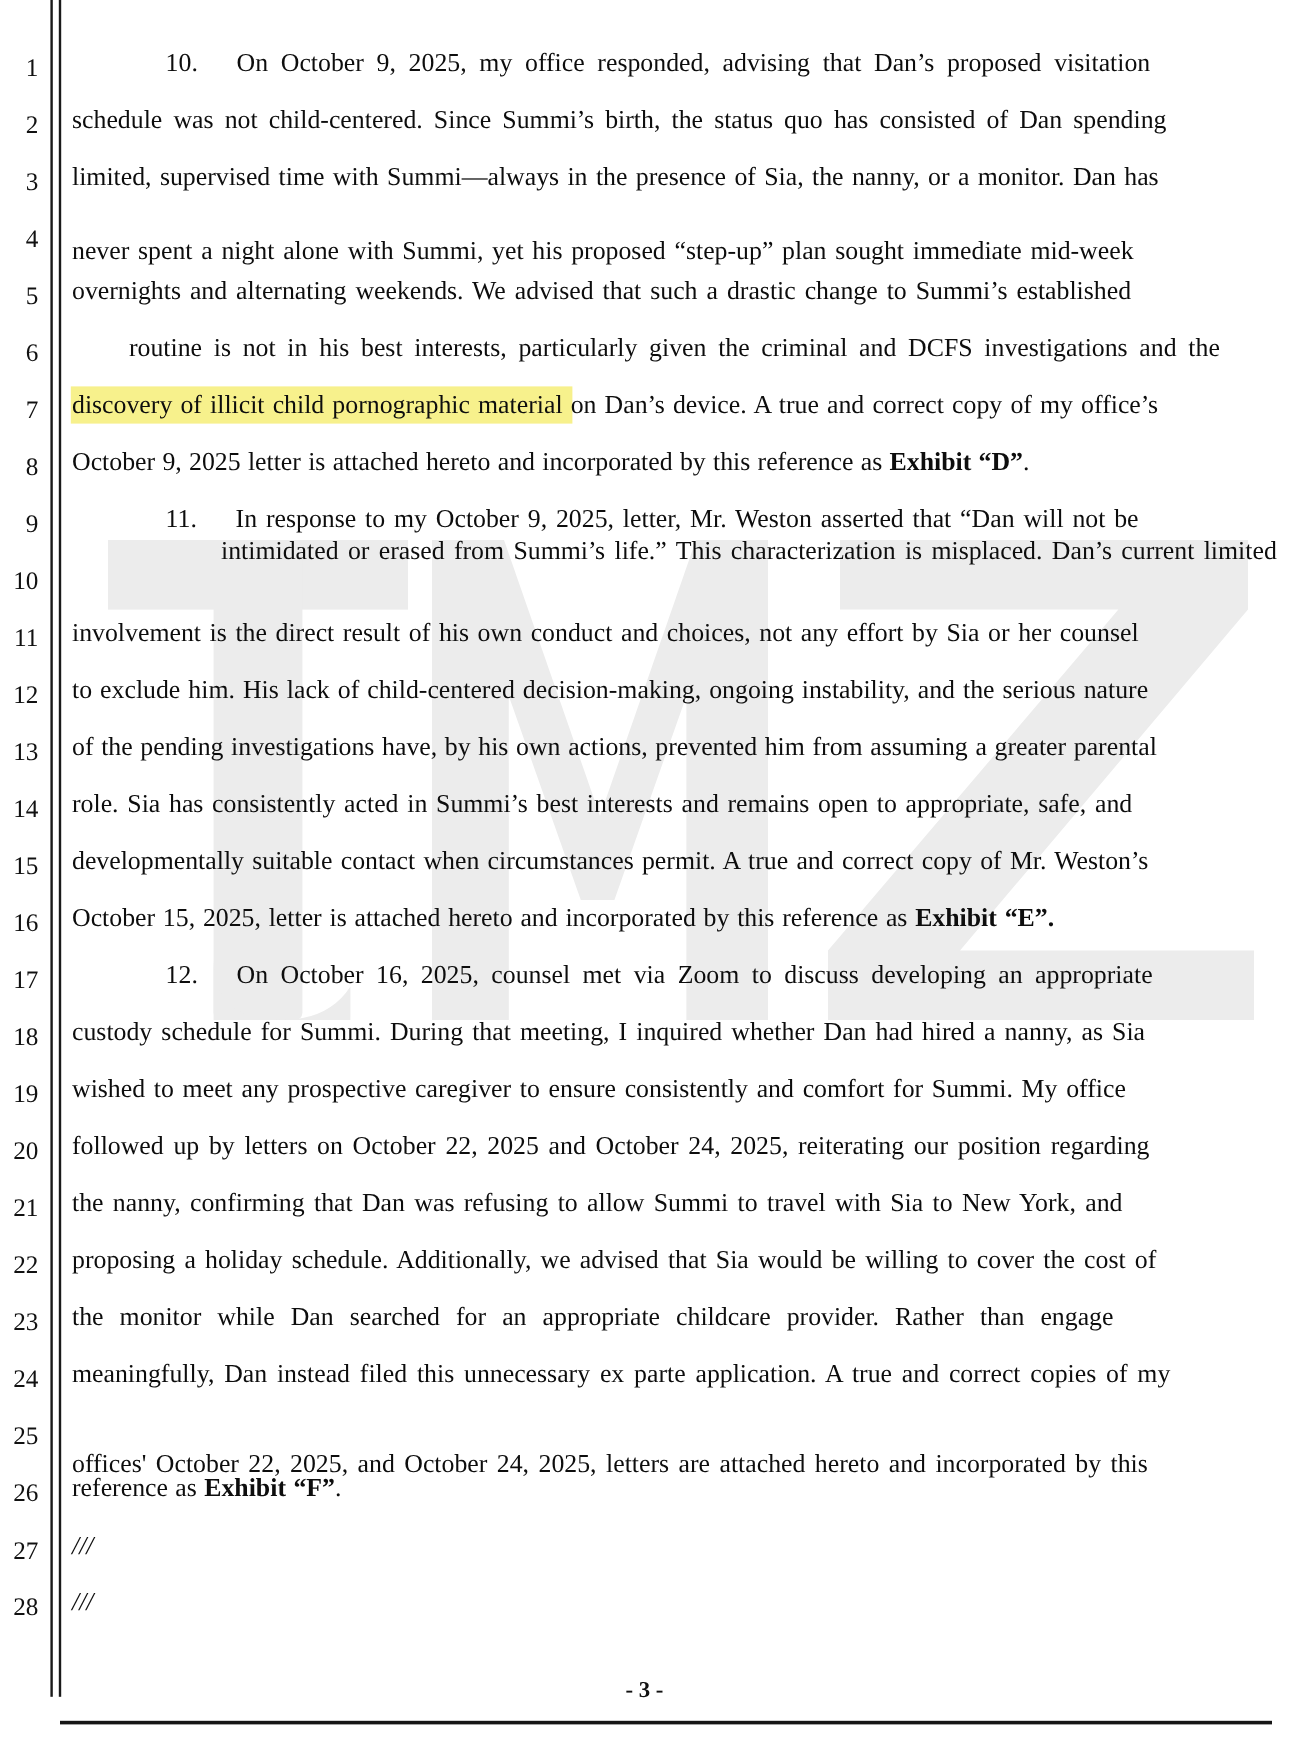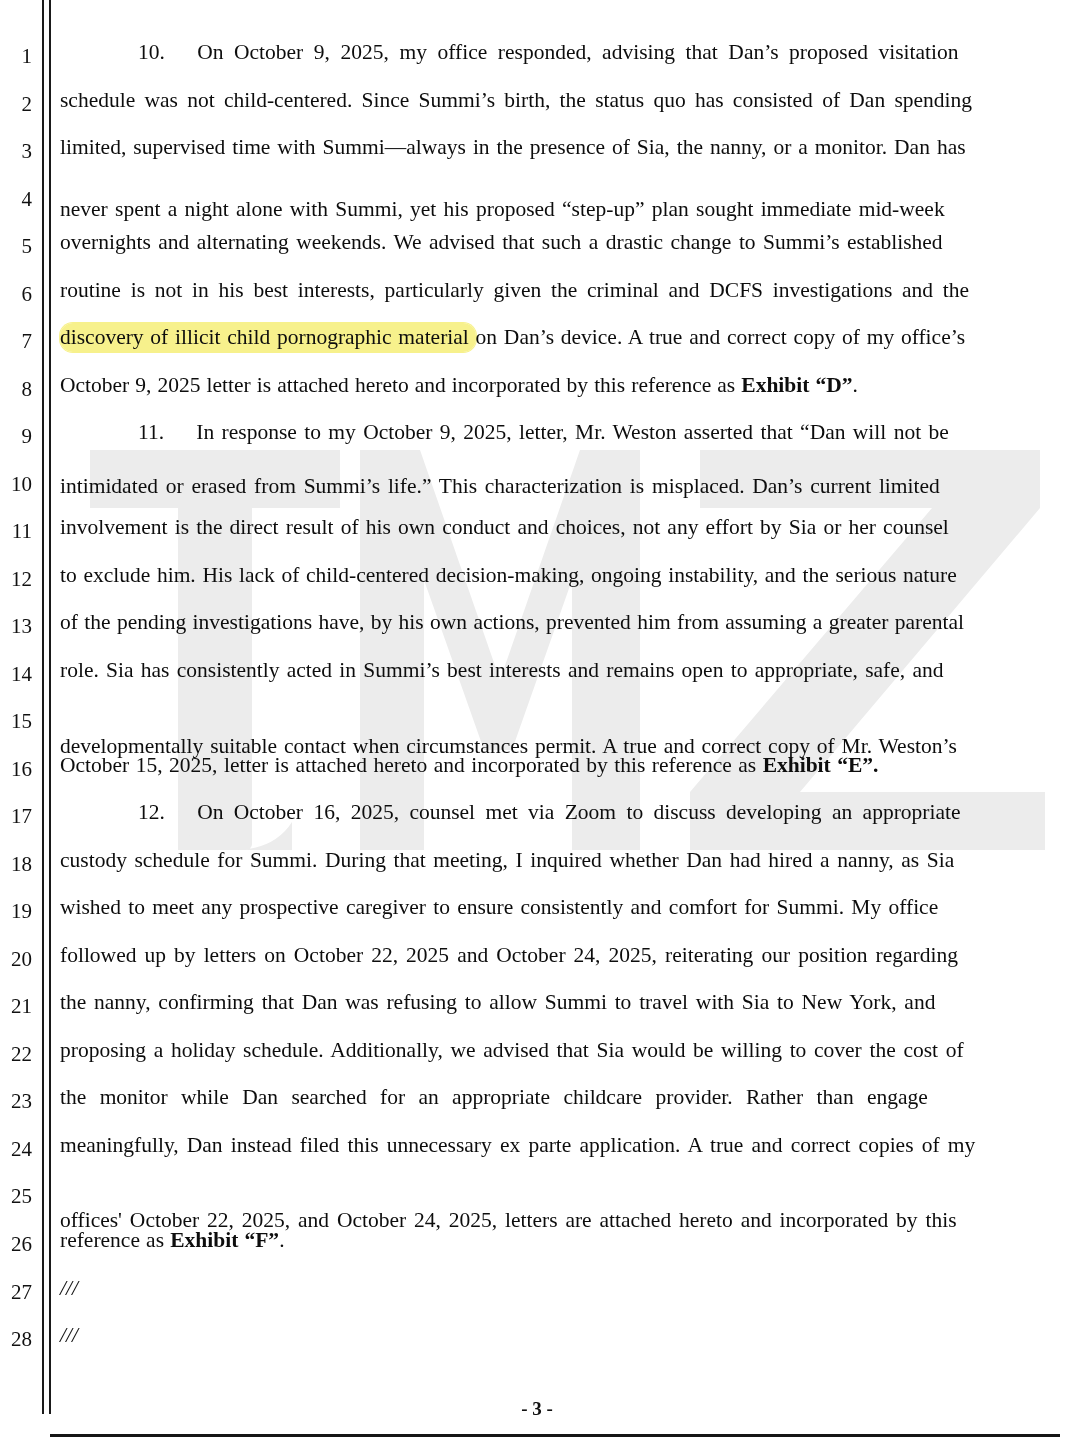--- a/index.html
+++ b/index.html
@@ -79,21 +79,20 @@
   }
   
   .tline .seg { display: inline; }
   .tline b, .tline .bold { font-weight: bold; }
   .tline .ital { font-style: italic; }
 
   .hl {
     background: #f7f18c;
     padding: 2px 0 3px 0;
     box-shadow: 0 0 0 1px #f7f18c;
-    border-radius: 13px;
   }
 
   
   .footer-num {
     position: absolute;
     left: 0;
     top: 1398px;
     width: 1074px;
     text-align: center;
     font-size: 19px;
@@ -164,30 +163,30 @@
       <div class="lineno" style="top: 1281.52px;">27</div>
       <div class="lineno" style="top: 1329.04px;">28</div>
     </div>
 
   <div class="body-col" id="body-col">
       <div class="tline" style="top: 40px; word-spacing: 5.2px;"><span class="seg" style="display: inline-block; width: 78px;"></span><span class="seg">10.  On October 9, 2025, my office responded, advising that Dan’s proposed visitation</span></div>
       <div class="tline" style="top: 87.52px; word-spacing: 3.9px;"><span class="seg">schedule was not child-centered. Since Summi’s birth, the status quo has consisted of Dan spending</span></div>
       <div class="tline" style="top: 135.04px; word-spacing: 1.6px;"><span class="seg">limited, supervised time with Summi—always in the presence of Sia, the nanny, or a monitor. Dan has</span></div>
       <div class="tline" style="top: 182.56px; word-spacing: 1.9px; margin-top: 14px;"><span class="seg">never spent a night alone with Summi, yet his proposed “step-up” plan sought immediate mid-week</span></div>
       <div class="tline" style="top: 230.08px; word-spacing: 2.1px;"><span class="seg">overnights and alternating weekends. We advised that such a drastic change to Summi’s established</span></div>
-      <div class="tline" style="top: 277.6px; word-spacing: 4.4px;"><span class="seg">routine is not in his best interests, particularly given the criminal and DCFS investigations and the</span></div>
+      <div class="tline" style="top: 277.6px; word-spacing: 4.4px; text-align: center;"><span class="seg">routine is not in his best interests, particularly given the criminal and DCFS investigations and the</span></div>
       <div class="tline" style="top: 325.12px; word-spacing: 1.4px;"><span class="seg hl">discovery of illicit child pornographic material </span><span class="seg">on Dan’s device. A true and correct copy of my office’s</span></div>
       <div class="tline" style="top: 372.64px; word-spacing: 0.7px;"><span class="seg">October 9, 2025 letter is attached hereto and incorporated by this reference as </span><span class="seg bold">Exhibit “D”</span><span class="seg">.</span></div>
       <div class="tline" style="top: 420.16px; word-spacing: 2px;"><span class="seg" style="display: inline-block; width: 78px;"></span><span class="seg">11.  In response to my October 9, 2025, letter, Mr. Weston asserted that “Dan will not be</span></div>
-      <div class="tline" style="top: 474px; word-spacing: 2.4px;"><span class="seg">intimidated or erased from Summi’s life.” This characterization is misplaced. Dan’s current limited</span></div>
+      <div class="tline" style="top: 447px; word-spacing: 2.4px; text-align: right;"><span class="seg">intimidated or erased from Summi’s life.” This characterization is misplaced. Dan’s current limited</span></div>
       <div class="tline" style="top: 515.2px; word-spacing: 1.8px;"><span class="seg">involvement is the direct result of his own conduct and choices, not any effort by Sia or her counsel</span></div>
       <div class="tline" style="top: 562.72px; word-spacing: 1.3px;"><span class="seg">to exclude him. His lack of child-centered decision-making, ongoing instability, and the serious nature</span></div>
       <div class="tline" style="top: 610.24px; word-spacing: 1px;"><span class="seg">of the pending investigations have, by his own actions, prevented him from assuming a greater parental</span></div>
       <div class="tline" style="top: 657.76px; word-spacing: 1.9px;"><span class="seg">role. Sia has consistently acted in Summi’s best interests and remains open to appropriate, safe, and</span></div>
-      <div class="tline" style="top: 705.28px; word-spacing: 1.5px; margin-top: 29px;"><span class="seg">developmentally suitable contact when circumstances permit. A true and correct copy of Mr. Weston’s</span></div>
+      <div class="tline" style="top: 705.28px; word-spacing: 1.5px;"><span class="seg">developmentally suitable contact when circumstances permit. A true and correct copy of Mr. Weston’s</span></div>
       <div class="tline" style="top: 752.8px; word-spacing: 1.1px;"><span class="seg">October 15, 2025, letter is attached hereto and incorporated by this reference as </span><span class="seg bold">Exhibit “E”.</span></div>
       <div class="tline" style="top: 800.32px; word-spacing: 5px;"><span class="seg" style="display: inline-block; width: 78px;"></span><span class="seg">12.  On October 16, 2025, counsel met via Zoom to discuss developing an appropriate</span></div>
       <div class="tline" style="top: 847.84px; word-spacing: 2.2px;"><span class="seg">custody schedule for Summi. During that meeting, I inquired whether Dan had hired a nanny, as Sia</span></div>
       <div class="tline" style="top: 895.36px; word-spacing: 1.9px;"><span class="seg">wished to meet any prospective caregiver to ensure consistently and comfort for Summi. My office</span></div>
       <div class="tline" style="top: 942.88px; word-spacing: 2.7px;"><span class="seg">followed up by letters on October 22, 2025 and October 24, 2025, reiterating our position regarding</span></div>
       <div class="tline" style="top: 990.4px; word-spacing: 2.4px;"><span class="seg">the nanny, confirming that Dan was refusing to allow Summi to travel with Sia to New York, and</span></div>
       <div class="tline" style="top: 1037.92px; word-spacing: 2.3px;"><span class="seg">proposing a holiday schedule. Additionally, we advised that Sia would be willing to cover the cost of</span></div>
       <div class="tline" style="top: 1085.44px; word-spacing: 8px;"><span class="seg">the monitor while Dan searched for an appropriate childcare provider. Rather than engage</span></div>
       <div class="tline" style="top: 1132.96px; word-spacing: 2.8px;"><span class="seg">meaningfully, Dan instead filed this unnecessary ex parte application. A true and correct copies of my</span></div>
       <div class="tline" style="top: 1180.48px; word-spacing: 2.5px; margin-top: 28px;"><span class="seg">offices' October 22, 2025, and October 24, 2025, letters are attached hereto and incorporated by this</span></div>

